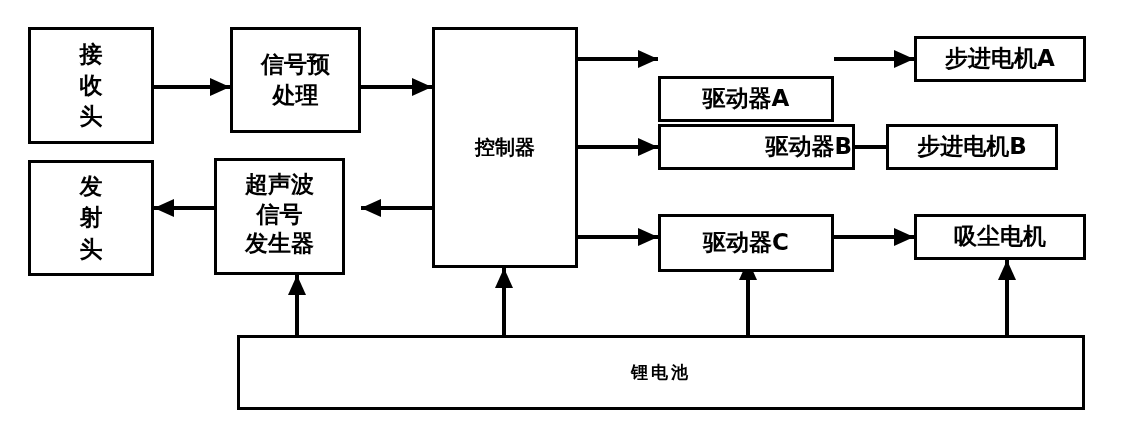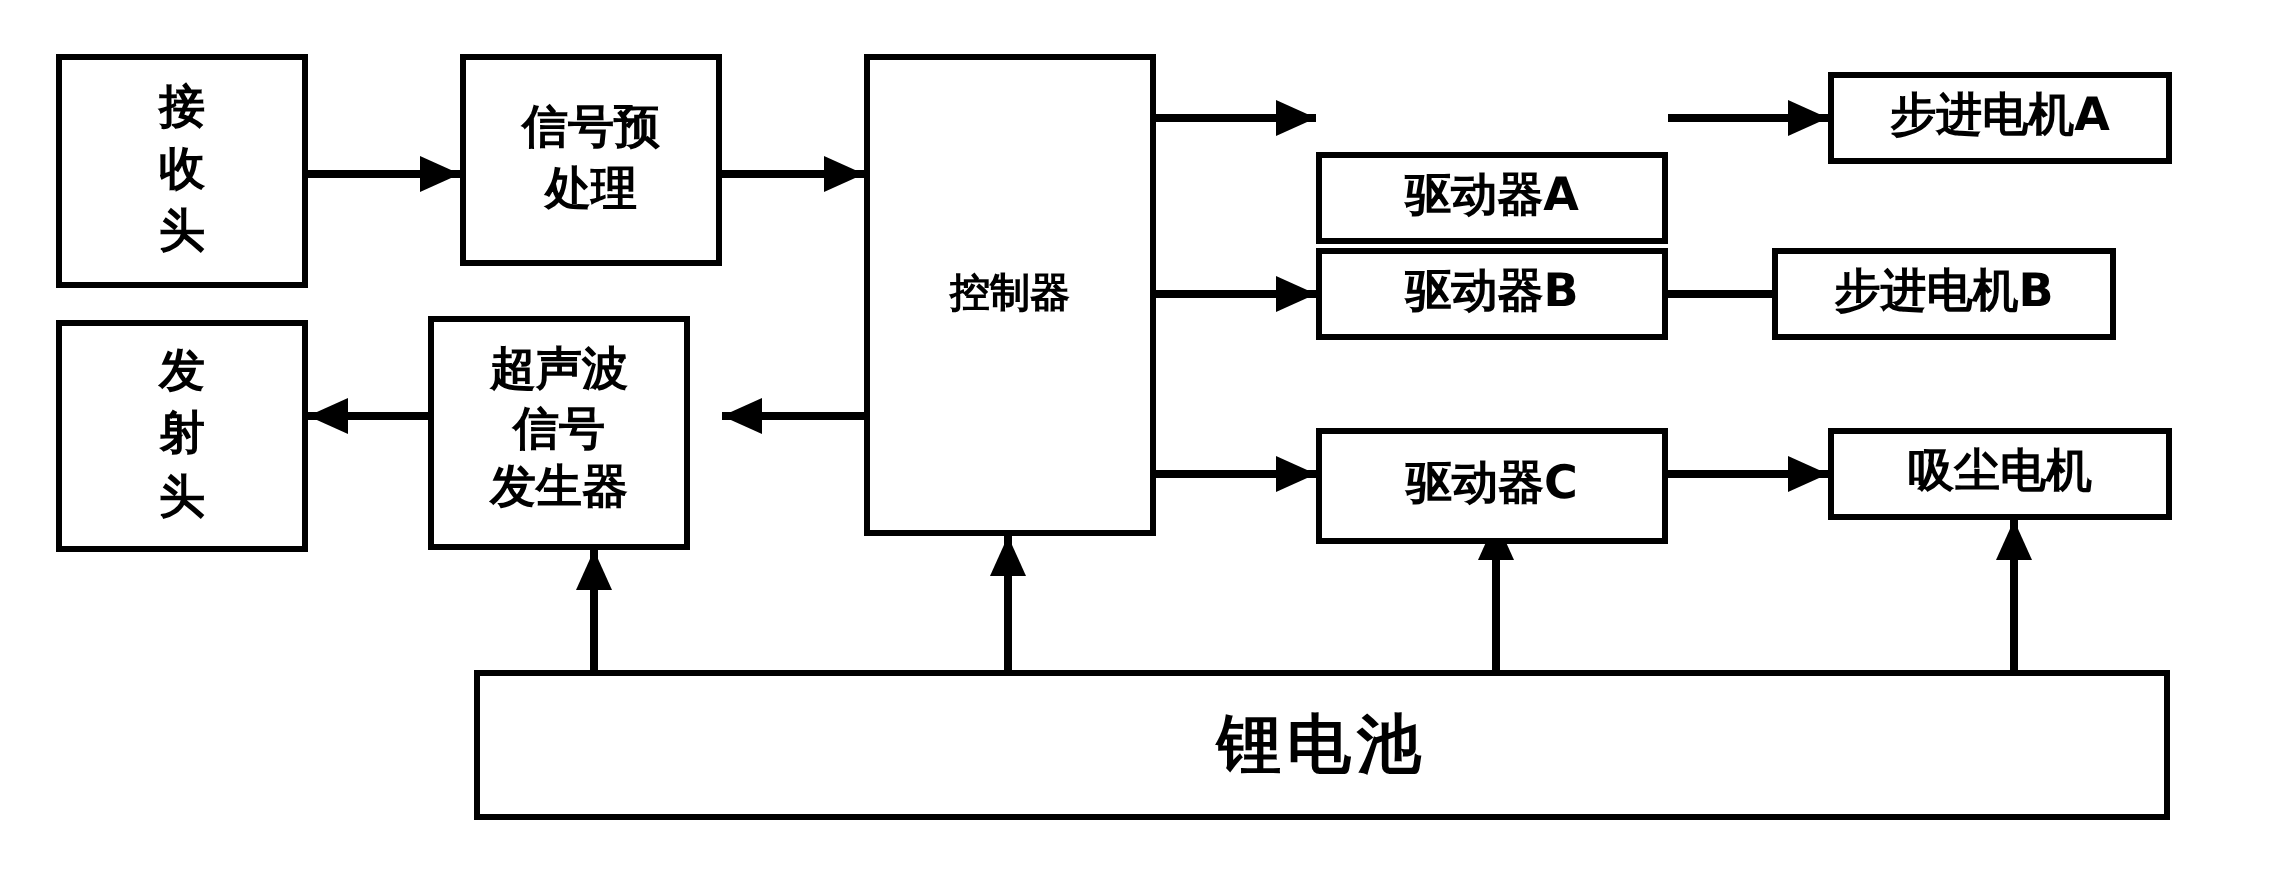--- a/index.html
+++ b/index.html
@@ -28,27 +28,27 @@
     line-height: 1.35;
   }
   .node .lbl { white-space: pre-line; }
 
   
   .n-receiver     { left: 28px;  top: 27px;  width: 126px; height: 117px; }
   .n-preprocess   { left: 230px; top: 27px;  width: 131px; height: 106px; text-align: center; }
   .n-controller   { left: 432px; top: 27px;  width: 146px; height: 241px; font-size: 20px; font-family: Liberation Serif, serif; }
   .n-driver-a     { left: 658px; top: 36px;  width: 176px; height: 46px; margin-top: 40px; }
   .n-stepper-a    { left: 914px; top: 36px;  width: 172px; height: 46px; }
-  .n-driver-b     { left: 658px; top: 124px; width: 176px; height: 46px; }
+  .n-driver-b     { left: 658px; top: 124px; width: 197px; height: 46px; justify-content: flex-end; }
   .n-stepper-b    { left: 886px; top: 124px; width: 172px; height: 46px; }
   .n-driver-c     { left: 658px; top: 214px; width: 176px; height: 58px; }
   .n-vacuum       { left: 914px; top: 214px; width: 172px; height: 46px; }
   .n-transmitter  { left: 28px;  top: 160px; width: 126px; height: 116px; }
   .n-ultrasonic   { left: 214px; top: 158px; width: 131px; height: 117px; line-height: 1.3; font-family: Liberation Mono, monospace; }
-  .n-battery      { left: 237px; top: 335px; width: 848px; height: 75px; font-size: 32px; letter-spacing: 3px; }
+  .n-battery      { left: 237px; top: 335px; width: 848px; height: 75px; font-size: 17px; letter-spacing: 3px; }
 
   .edges {
     position: absolute;
     left: 0; top: 0;
     width: 1141px;
     height: 441px;
     pointer-events: none;
   }
   .edges line {
     stroke: #000;

